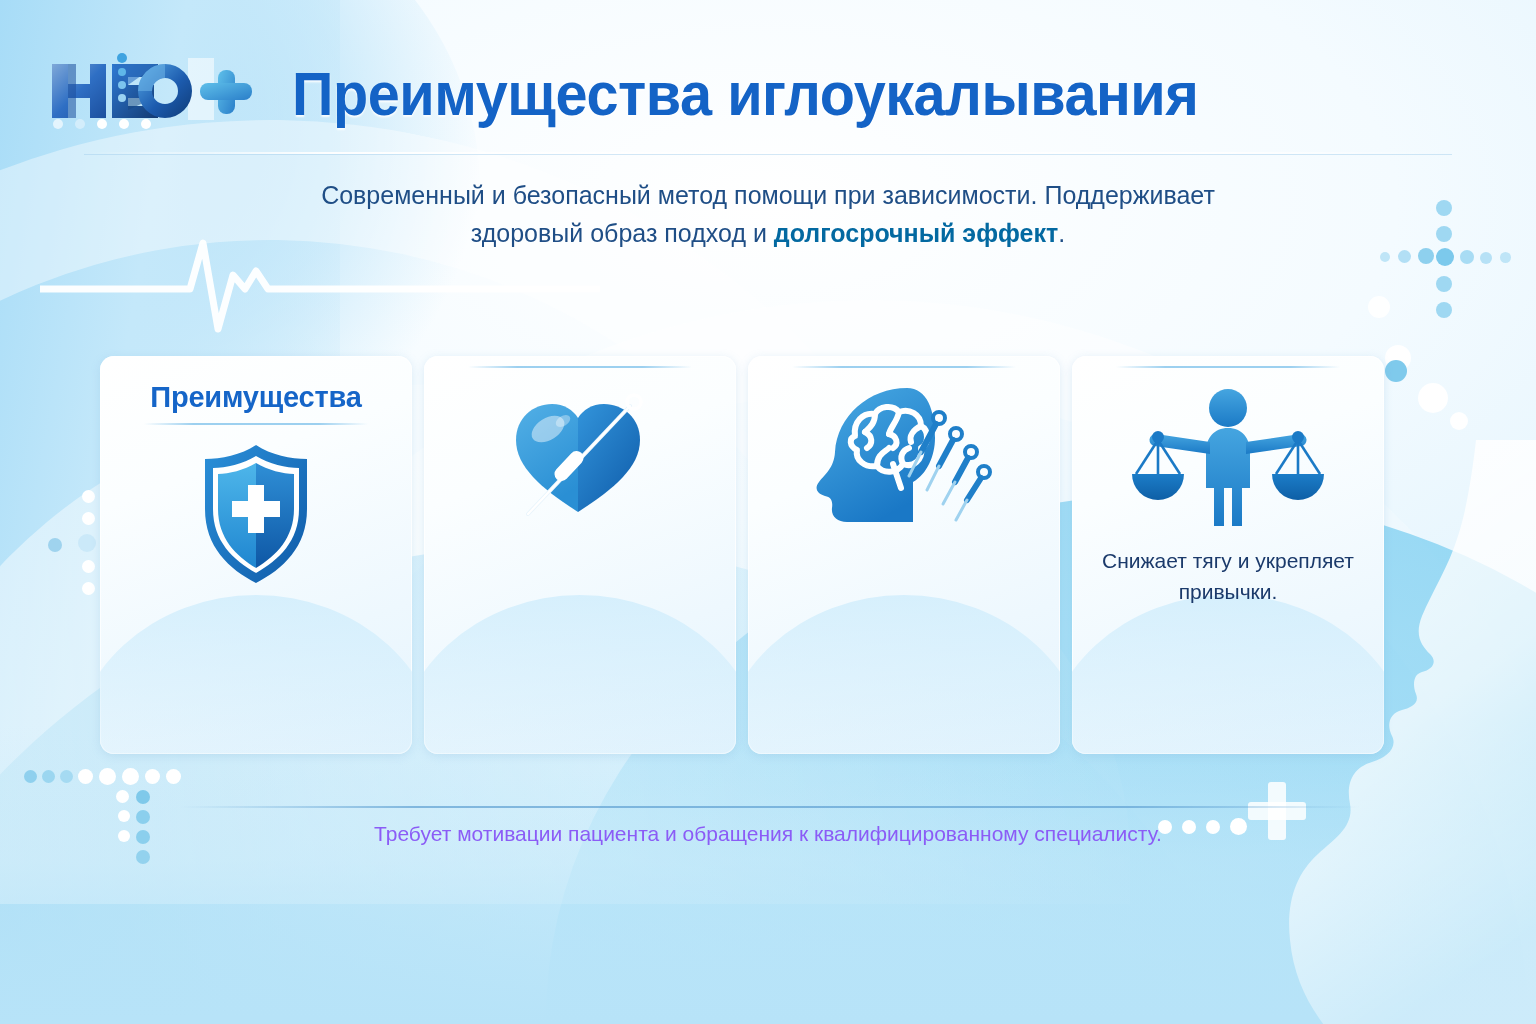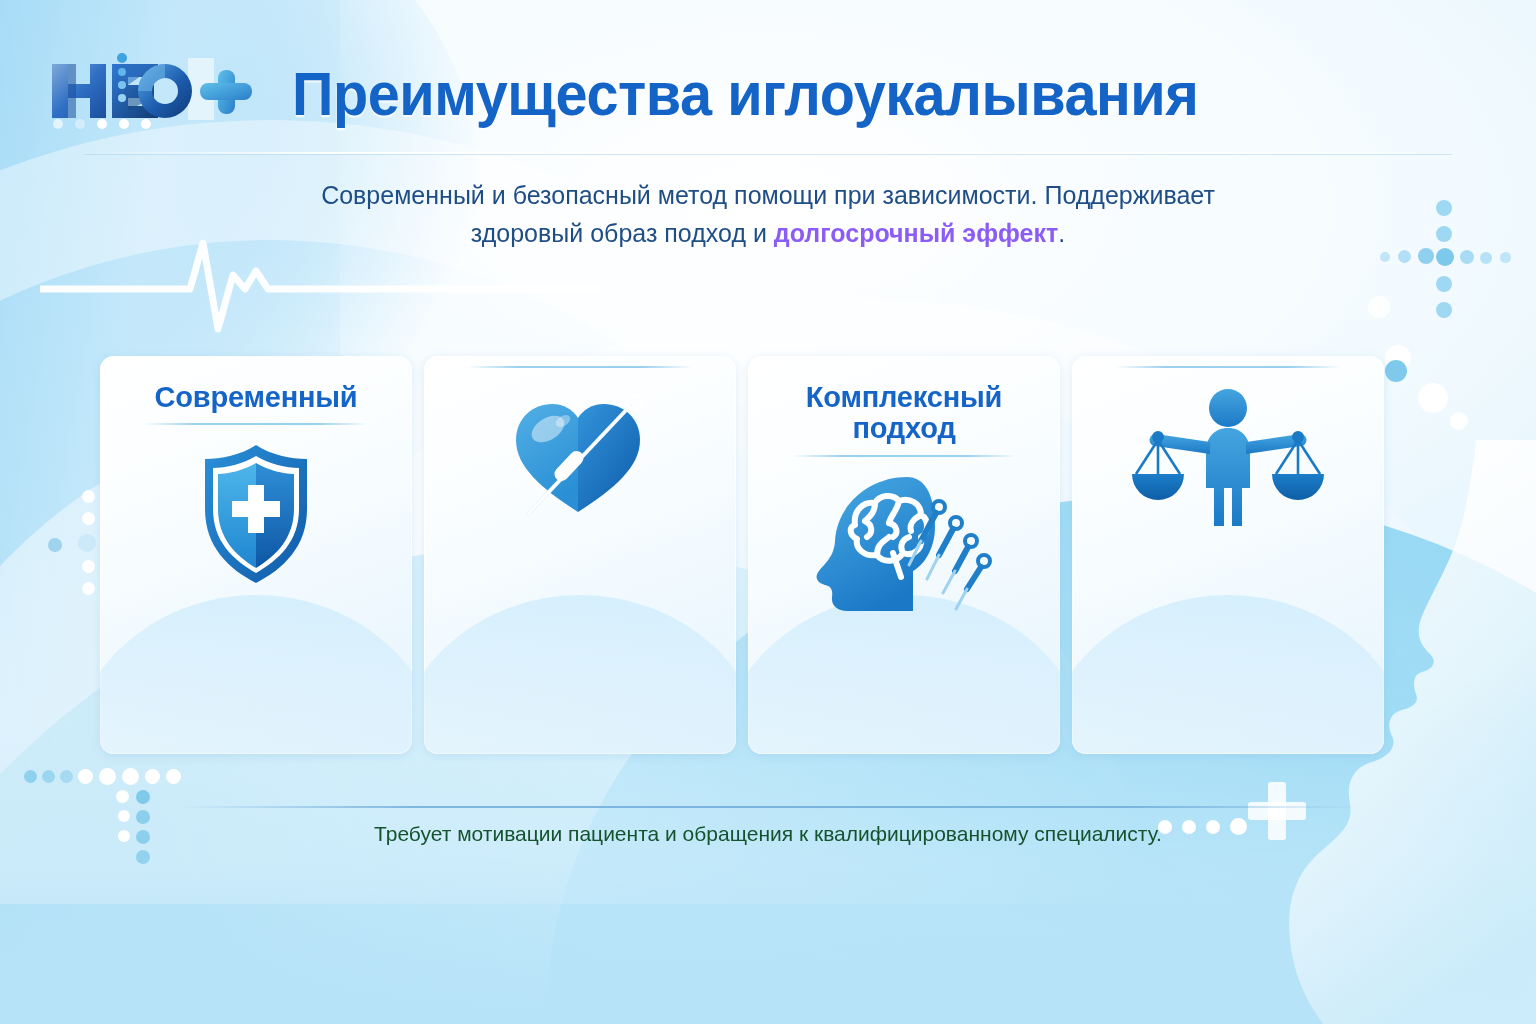--- a/index.html
+++ b/index.html
@@ -110,21 +110,21 @@
   }
 
   
   .subtitle {
     position:absolute; left:50%; top:176px; transform:translateX(-50%);
     width:950px; text-align:center;
     font-size:25px; line-height:1.52;
     color:#1f4e86;
     font-family:"Liberation Sans Narrow","Liberation Sans", sans-serif;
   }
-  .subtitle b { color:#8b5cf6; font-weight:bold; }
+  .subtitle b { color:#0369a1; font-weight:bold; }
 
   
   .cards {
     position:absolute; left:100px; top:356px;
     width:1290px; height:398px;
     display:flex; gap:12px;
   }
   .card {
     position:relative;
     width:312px; height:398px;
@@ -169,21 +169,21 @@
     font-family:"Liberation Sans Narrow","Liberation Sans", sans-serif;
   }
 
   
   .footer-rule {
     position:absolute; left:180px; top:806px; width:1180px; height:2px;
     background:linear-gradient(90deg, rgba(110,170,215,0), rgba(95,160,210,.7) 20%, rgba(95,160,210,.7) 80%, rgba(110,170,215,0));
   }
   .footer-note {
     position:absolute; left:50%; top:822px; transform:translateX(-50%);
-    font-size:21px; color:#14532d;
+    font-size:21px; color:#8b5cf6;
     font-family:"Liberation Sans Narrow","Liberation Sans", sans-serif;
     white-space:nowrap;
   }
 </style>
 </head>
 <body>
 
 <div class="bg" data-name="background-layer">
   <div class="bg-base" data-name="background-base-gradient"></div>
   <div class="bg-corner-tl" data-name="background-corner-glow"></div>
@@ -349,21 +349,21 @@
 <div class="header-rule" data-name="header-divider"></div>
 
 <div class="subtitle" data-name="page-subtitle">
   <span data-name="subtitle-line-1">Современный и безопасный метод помощи при зависимости. Поддерживает</span><br>
   <span data-name="subtitle-line-2-prefix">здоровый образ подход и </span><b data-name="subtitle-highlight">долгосрочный эффект</b><span data-name="subtitle-line-2-suffix">.</span>
 </div>
 
 <div class="cards" data-name="benefits-card-row">
 
   <div class="card" data-name="benefit-card-safety">
-    <div class="card-title" data-name="card-title-safety">Современный</div>
+    <div class="card-title" data-name="card-title-safety">Преимущества</div>
     <div class="card-rule" data-name="card-divider"></div>
     <div class="card-icon" data-name="shield-cross-icon">
       <svg width="126" height="150" viewBox="0 0 126 150">
         <defs>
           <linearGradient id="shOuter" x1="0" y1="0" x2="1" y2="1">
             <stop offset="0" stop-color="#2b90d9"></stop>
               <stop offset="1" stop-color="#0f5aa8"></stop>
           </linearGradient>
           <linearGradient id="shL" x1="0" y1="0" x2="0" y2="1">
             <stop offset="0" stop-color="#4eb6ea"></stop>
@@ -406,21 +406,20 @@
           <line x1="28" y1="132" x2="130" y2="24" stroke="#e9f5fc" stroke-width="4" stroke-linecap="round"></line>
           <line x1="28" y1="132" x2="130" y2="24" stroke="#ffffff" stroke-width="2.2" stroke-linecap="round"></line>
           <rect x="62" y="66" width="14" height="36" rx="7" transform="rotate(43 69 84)" fill="#ffffff"></rect>
           <circle cx="134" cy="20" r="7" fill="none" stroke="#ffffff" stroke-width="3.5"></circle>
         </g>
       </svg>
     </div>
   </div>
 
   <div class="card" data-name="benefit-card-complex-approach">
-    <div class="card-title" data-name="card-title-complex-approach">Комплексный подход</div>
     <div class="card-rule" data-name="card-divider"></div>
     <div class="card-icon" data-name="head-brain-needles-icon">
       <svg width="190" height="150" viewBox="0 0 190 150">
         <defs>
           <linearGradient id="hdG" x1="0" y1="0" x2="0.5" y2="1">
             <stop offset="0" stop-color="#4aabe4"></stop>
               <stop offset="1" stop-color="#1a78c6"></stop>
           </linearGradient>
         </defs>
 
@@ -492,18 +491,19 @@
           <line x1="170" y1="58" x2="192" y2="92"></line>
         </g>
 
         <path d="M4 92 H56 A26 26 0 0 1 4 92 Z" fill="url(#panG)"></path>
         <path d="M144 92 H196 A26 26 0 0 1 144 92 Z" fill="url(#panG)"></path>
 
         <circle cx="30" cy="55" r="6" fill="#1b7ac6"></circle>
         <circle cx="170" cy="55" r="6" fill="#1b7ac6"></circle>
       </svg>
     </div>
+    <div class="card-text" data-name="card-text-long-term-result">Снижает тягу и укрепляет привычки.</div>
   </div>
 
 </div>
 
 <div class="footer-rule" data-name="footer-divider"></div>
 <div class="footer-note" data-name="footer-disclaimer">Требует мотивации пациента и обращения к квалифицированному специалисту.</div>
 
 </body></html>

